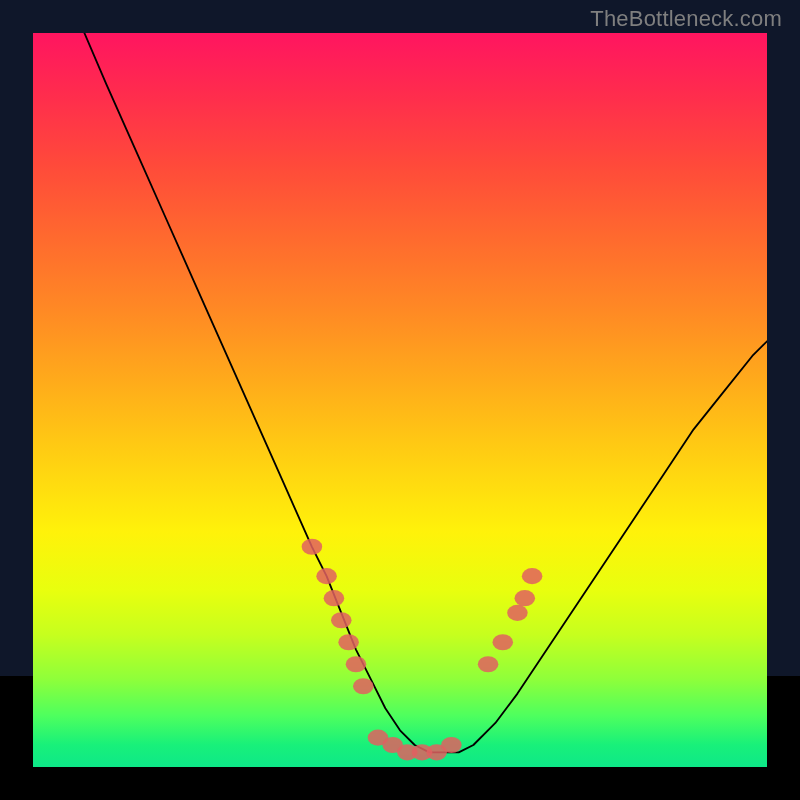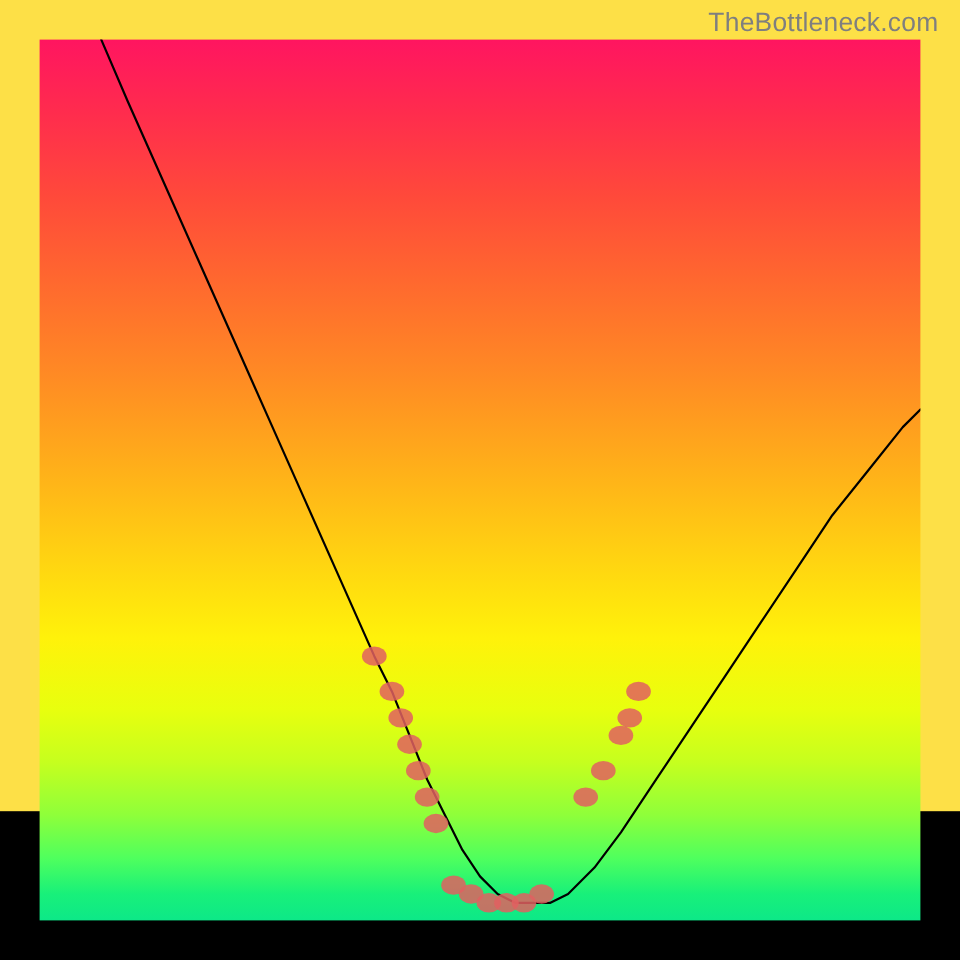--- a/index.html
+++ b/index.html
@@ -10,21 +10,21 @@
     overflow: hidden;
     background: #000;
     font-family: Arial, Helvetica, sans-serif;
   }
   .frame {
     position: absolute;
     top: 0;
     left: 0;
     width: 800px;
     height: 676px;
-    background: #fde047;
+    background: #0f172a;
   }
   .plot {
     position: absolute;
     top: 33px;
     left: 33px;
     width: 734px;
     height: 734px;
     
     background: linear-gradient(to bottom,
       #ff1560 0%,

